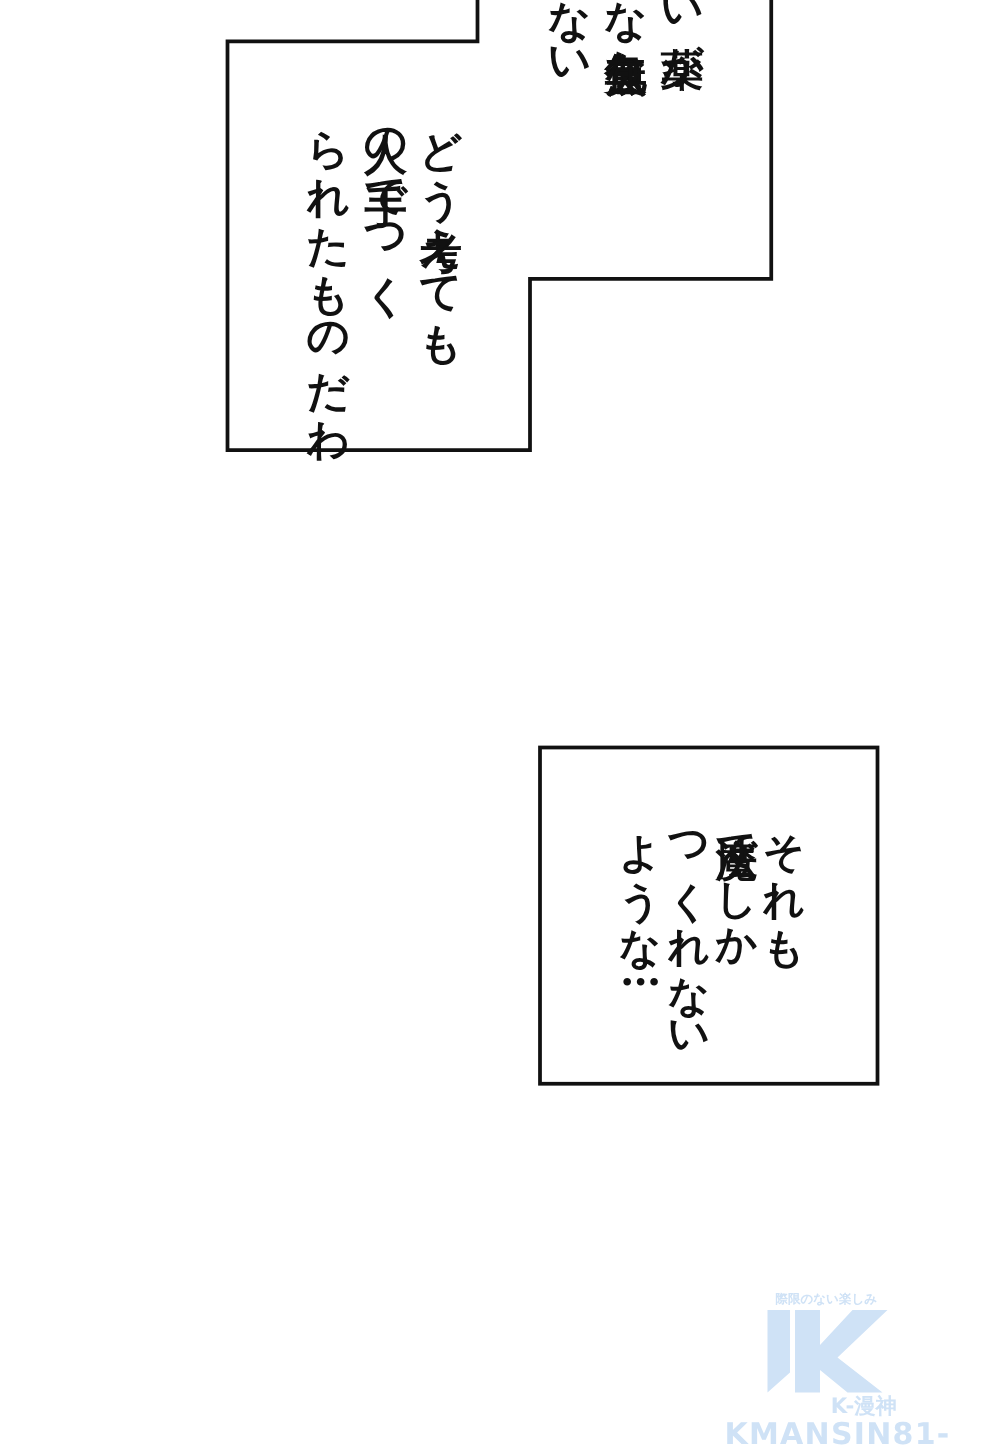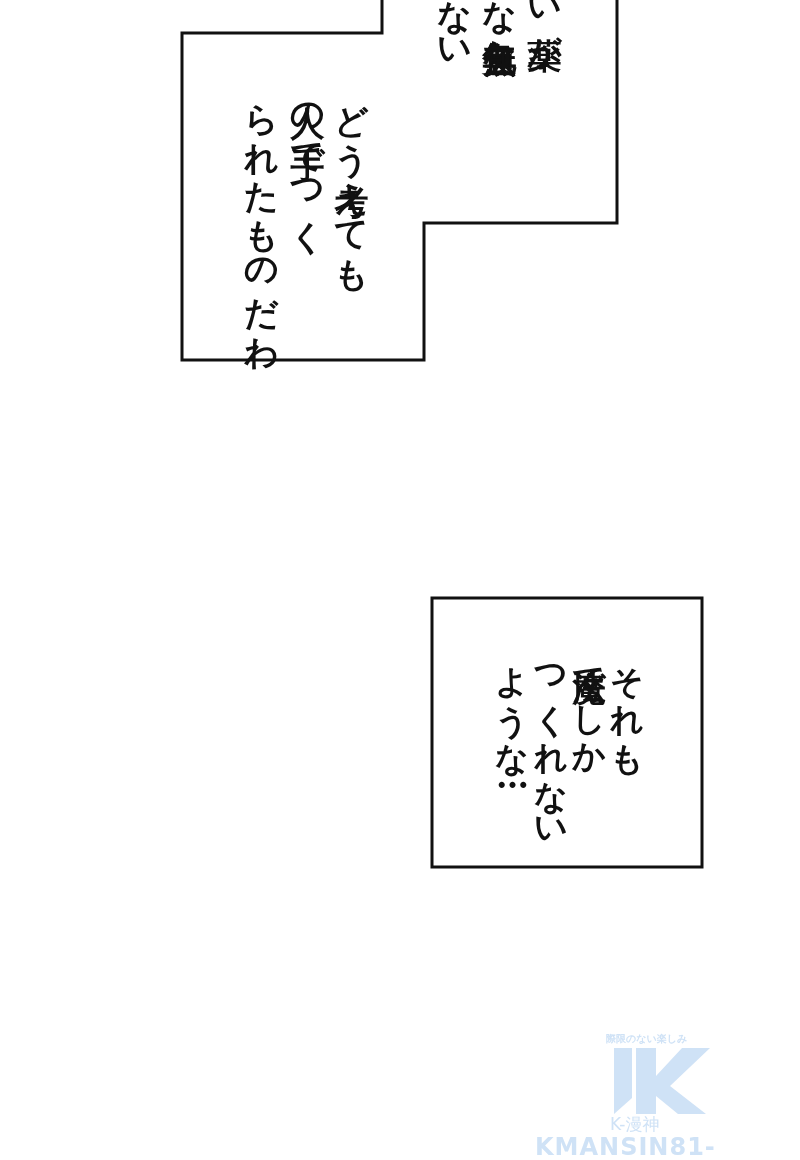--- a/index.html
+++ b/index.html
@@ -15,27 +15,27 @@
     text-orientation: upright;
     font-weight: bold;
     color: #111111;
     white-space: nowrap;
     line-height: 1;
   }
   .t34 { font-size: 34px; }
   .t33 { font-size: 33px; }
   .wm {
     position: absolute; color: #cfe2f6; font-family: "DejaVu Sans", sans-serif;
-    font-weight: bold; 
+    font-weight: bold; text-align: center;
   }
   .wm-tag { left: 606px; top: 1032px; width: 110px; font-size: 10px; letter-spacing: 0; }
   .wm-k {
     position: absolute; left: 606px; top: 1046px; width: 110px; height: 70px;
   }
-  .wm-sub { left: 610px; top: 1113px; width: 110px; font-size: 17px; font-weight: normal; }
+  .wm-sub { left: 636px; top: 1113px; width: 110px; font-size: 17px; font-weight: bold; }
   .wm-url { left: 535px; top: 1133px; width: 270px; font-size: 24px; letter-spacing: 1px; }
 </style>
 </head>
 <body>
 
 <svg class="outline" width="800" height="1160" viewBox="0 0 800 1160">
   <polyline points="617,0 617,223 424,223 424,360 182,360 182,33 382,33 382,0" fill="none" stroke="#111" stroke-width="3"></polyline>
   <rect x="432" y="598" width="270" height="269" fill="none" stroke="#111" stroke-width="3"></rect>
 </svg>
 

